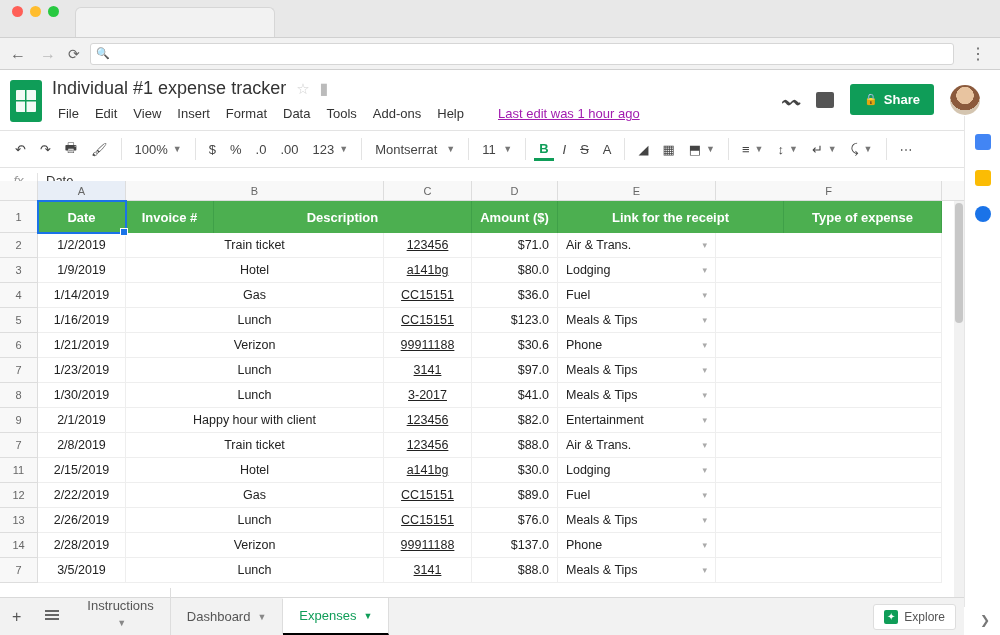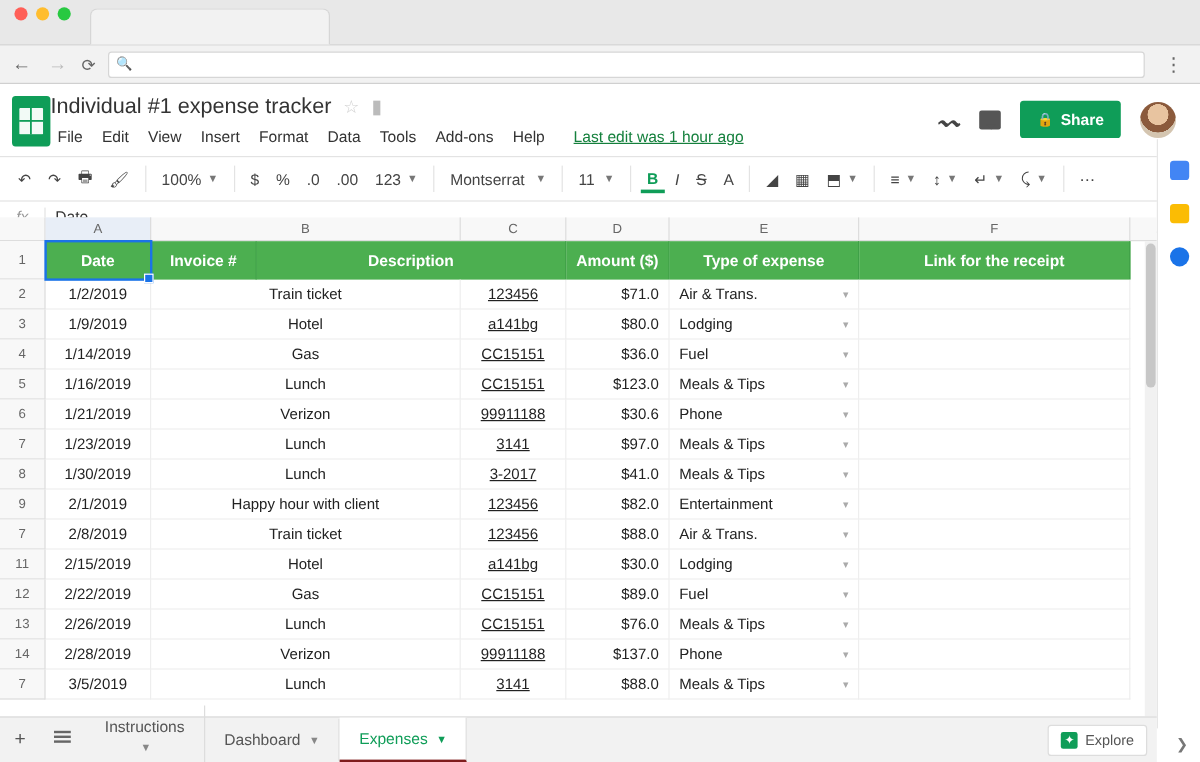--- a/index.html
+++ b/index.html
@@ -12,35 +12,35 @@
 .dot.red { background: #ff5f57; } .dot.yellow { background: #ffbd2e; } .dot.green { background: #28c941; }
 .tab { width: 200px; height: 30px; background: #f2f2f2; border: 1px solid #d6d6d6; border-bottom: none; border-radius: 6px 6px 0 0; margin-left: 4px;}
 .addr-bar { height: 32px; background: #f2f2f2; border-bottom: 1px solid #d0d0d0; display: flex; align-items: center; padding: 0 8px; gap: 10px; }
 .nav-arrow { color: #666; font-size: 16px; padding: 0 2px; }
 .nav-arrow.dim { color: #bbb; }
 .reload { color: #666; font-size: 14px; }
 .url-box { flex: 1; height: 22px; background: #fff; border: 1px solid #d6d6d6; border-radius: 3px; display: flex; align-items: center; padding: 0 6px; color: #888; font-size: 12px;}
 .kebab { color: #666; font-size: 16px; padding: 0 6px; }
 
 
-.sheet-header { display: flex; padding: 8px 10px 0 10px; align-items: flex-start; }
+.sheet-header { display: flex; padding: 8px 10px 0 10px; align-items: flex-start; gap: 10px; }
 .sheets-logo { width: 32px; height: 42px; background: #0f9d58; border-radius: 3px; position: relative; margin-top: 2px;}
 .sheets-logo::after { content:""; position:absolute; inset: 10px 6px; background: white; opacity:0.95;
   background:
    linear-gradient(#0f9d58,#0f9d58) center/100% 1.5px no-repeat,
    linear-gradient(#0f9d58,#0f9d58) center/1.5px 100% no-repeat,
    white; border-radius:1px;}
 .title-block { flex: 1; }
 .doc-title-row { display: flex; align-items: center; gap: 10px; }
 .doc-title { font-size: 18px; color: #333; }
 .star { color: #d0d0d0; font-size: 15px; }
 .folder { color: #bbb; font-size: 16px; }
 .menus { display: flex; gap: 4px; font-size: 13px; color: #333; margin-top: 4px; align-items: center;}
 .menus span { padding: 3px 6px; }
-.last-edit { color: #15803d; text-decoration: underline; margin-left: 8px;}
+.last-edit { color: #a21caf; text-decoration: underline; margin-left: 18px;}
 .right-head { display: flex; align-items: center; gap: 16px; padding-right: 10px; padding-top:6px;}
 .trend { font-size: 18px; color: #444; }
 .comment-ic { width:18px; height:16px; background:#555; position:relative; border-radius:2px;}
 .comment-ic::after{content:"";position:absolute;bottom:-4px;right:4px;border:4px solid transparent;border-top-color:#555;}
 .share-btn { background:#0f9d58; color:#fff; font-size:13px; font-weight:bold; padding:8px 14px; border-radius:3px; display:flex; align-items:center; gap:6px;}
 .lock { font-size: 11px;}
 .avatar { width:30px; height:30px; border-radius:50%; background: radial-gradient(circle at 50% 35%, #e8c4a0 35%, #8b5a3c 36% 60%, #d4c5b0 61%); }
 
 
 .toolbar { border-top:1px solid #e3e3e3; border-bottom:1px solid #e3e3e3; height: 38px; display:flex; align-items:center; padding: 0 10px; gap:4px; font-size:13px; color:#444; margin-top:6px; position:relative;}
@@ -85,21 +85,21 @@
 .vscroll { position:absolute; right:36px; top:201px; bottom:38px; width:10px; background:#f1f1f1;}
 .vthumb { position:absolute; top:2px; left:1px; right:1px; height:120px; background:#c7c7c7; border-radius:4px;}
 
 
 .sheet-tabs { position:absolute; bottom:0; left:0; right:36px; height:38px; border-top:1px solid #d9d9d9; background:#f2f2f2; display:flex; align-items:center; font-size:13px;}
 .tab-ctrl { padding: 0 12px; color:#555; font-size:16px;}
 .lines-ic { display:inline-block; width:14px; }
 .lines-ic span{display:block;height:2px;background:#666;margin:2px 0;}
 .sheet-tab { padding: 10px 16px; color:#555; display:flex; align-items:center; gap:5px; border-right:1px solid #ddd; position:relative;}
 .sheet-tab.first { border-bottom: 7px solid #404040; flex-direction: column;}
-.sheet-tab.active { background:#fff; color:#0f9d58; font-weight:500; border-bottom:2px solid #7f1d1d;}
+.sheet-tab.active { background:#fff; color:#0f9d58; font-weight:500; border-bottom:2px solid #000000;}
 .sheet-tab .dd{color:#888;}
 .sheet-tab.active .dd{color:#0f9d58;}
 .explore { margin-left:auto; margin-right:8px; background:#fff; border:1px solid #ddd; border-radius:3px; padding:5px 10px; font-size:12px; color:#555; display:flex; align-items:center; gap:6px;}
 .explore-ic{width:14px;height:14px;background:#0f9d58;border-radius:2px;color:#fff;font-size:10px;display:flex;align-items:center;justify-content:center;}
 </style>
 </head>
 <body>
 
 <div class="browser-chrome">
   <div class="window-dots">
@@ -225,22 +225,22 @@
     <div class="ch w-e">E</div>
     <div class="ch w-f">F</div>
   </div>
 
   <div class="sheet-header-row">
     <div class="rh">1</div>
     <div class="hdr-cell w-a active">Date</div>
     <div class="hdr-cell w-c">Invoice #</div>
     <div class="hdr-cell w-b">Description</div>
     <div class="hdr-cell w-d">Amount ($)</div>
+    <div class="hdr-cell w-f">Link for the receipt</div>
     <div class="hdr-cell w-e">Type of expense</div>
-    <div class="hdr-cell w-f">Link for the receipt</div>
   </div>
 
   <div id="rows-container">
       <div class="data-row">
         <div class="rh">2</div>
         <div class="cell c-a w-a">1/2/2019</div>
         <div class="cell c-b w-b">Train ticket</div>
         <div class="cell c-c w-c">123456</div>
         <div class="cell c-d w-d">$71.0</div>
         <div class="cell c-e w-e">Air &amp; Trans.</div>

